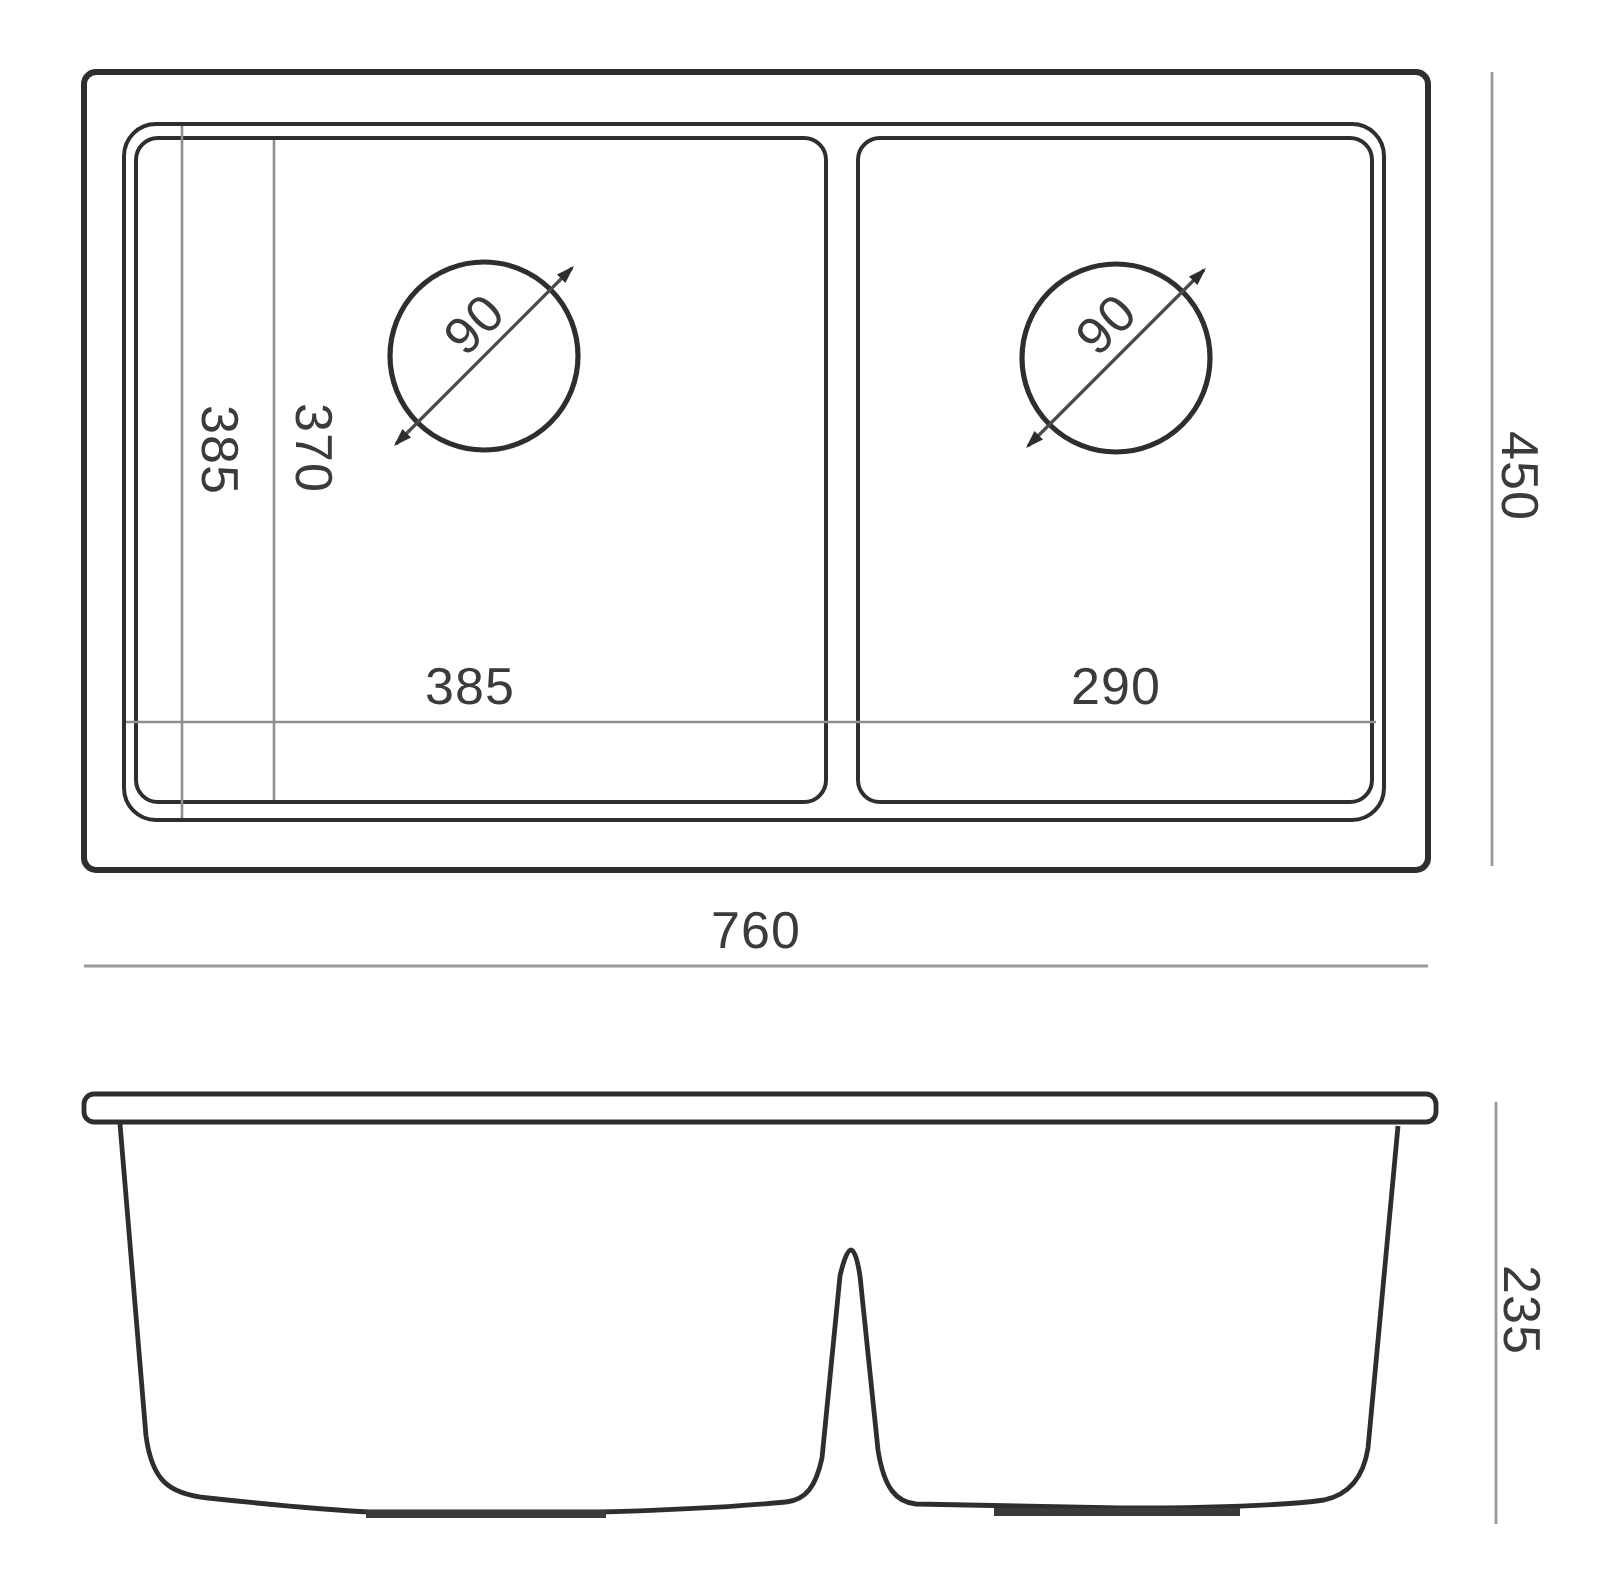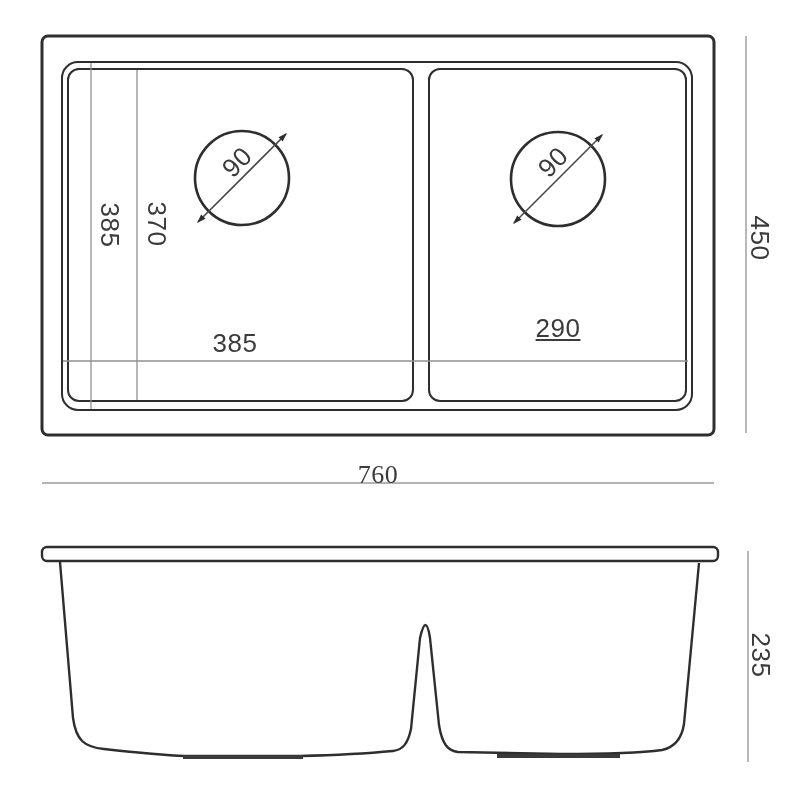--- a/index.html
+++ b/index.html
@@ -85,21 +85,21 @@
   <span class="lbl rot90" style="left:110px;top:225px;">385</span>
 
   <span class="lbl rot90" style="left:157px;top:224px;">370</span>
 
   <span class="lbl rotm45" style="left:237px;top:162px;">90</span>
 
   <span class="lbl rotm45" style="left:553px;top:162px;">90</span>
 
   <span class="lbl" style="left:235px;top:343px;">385</span>
 
-  <span class="lbl" style="left:558px;top:328px;text-decoration:underline;">290</span>
+  <span class="lbl" style="left:558px;top:343px;">290</span>
 
   <span class="lbl rot90" style="left:760px;top:238px;">450</span>
 
-  <span class="lbl" style="left:378px;top:475px;font-family:Liberation Serif, serif;">760</span>
+  <span class="lbl" style="left:378px;top:465px;">760</span>
 
   <span class="lbl rot90" style="left:761px;top:655px;">235</span>
 
 </div>
 
 </body></html>

